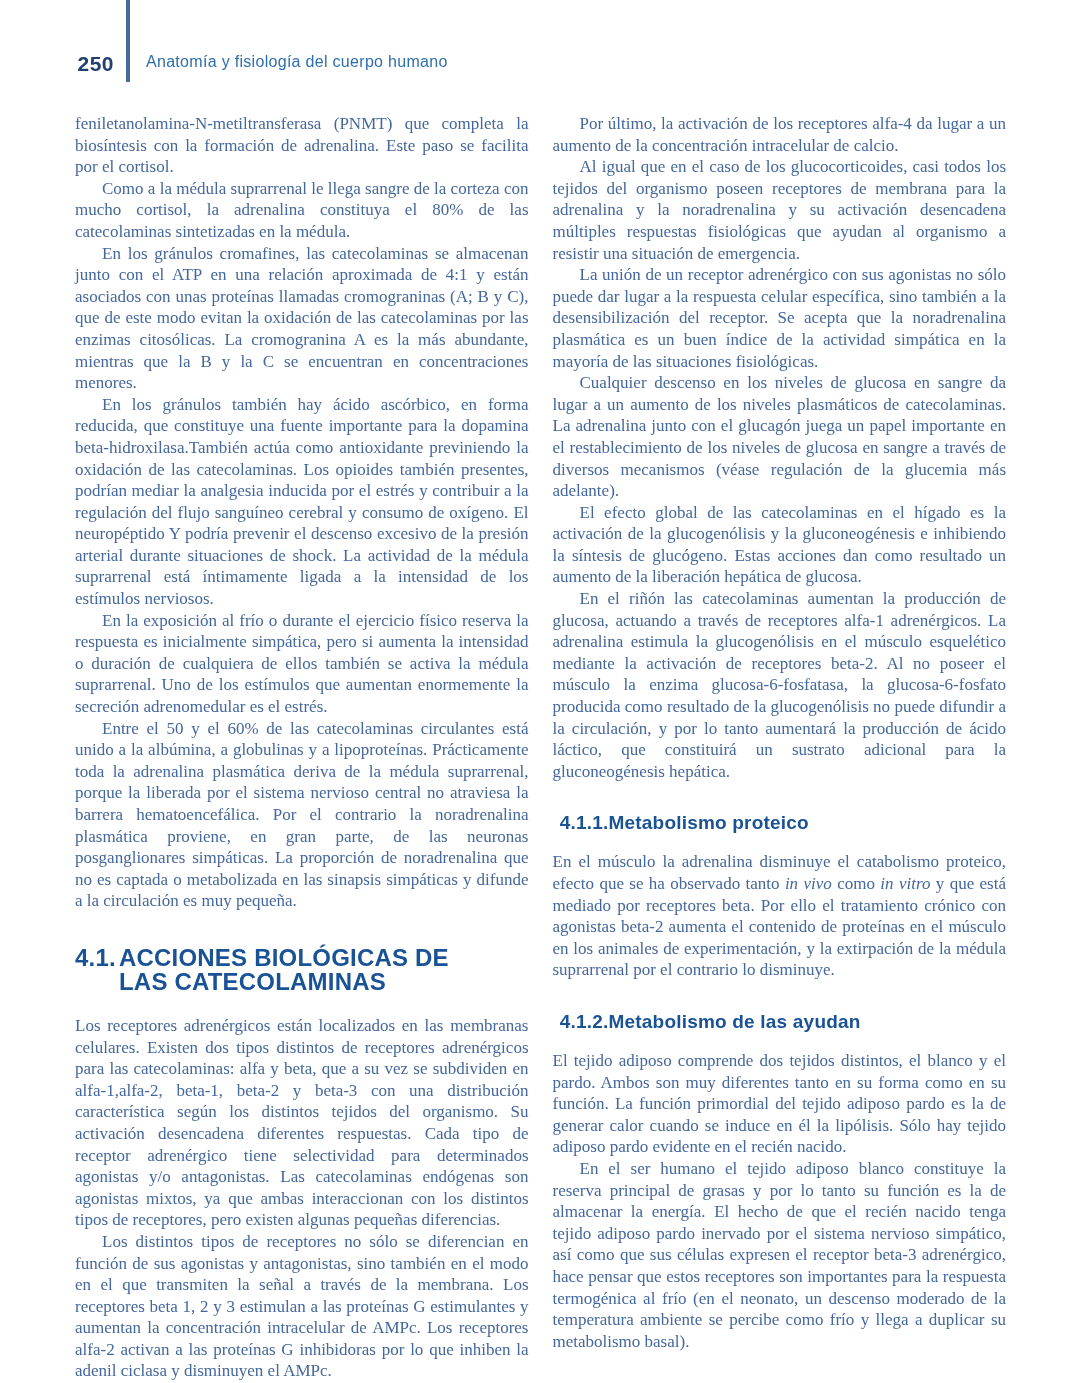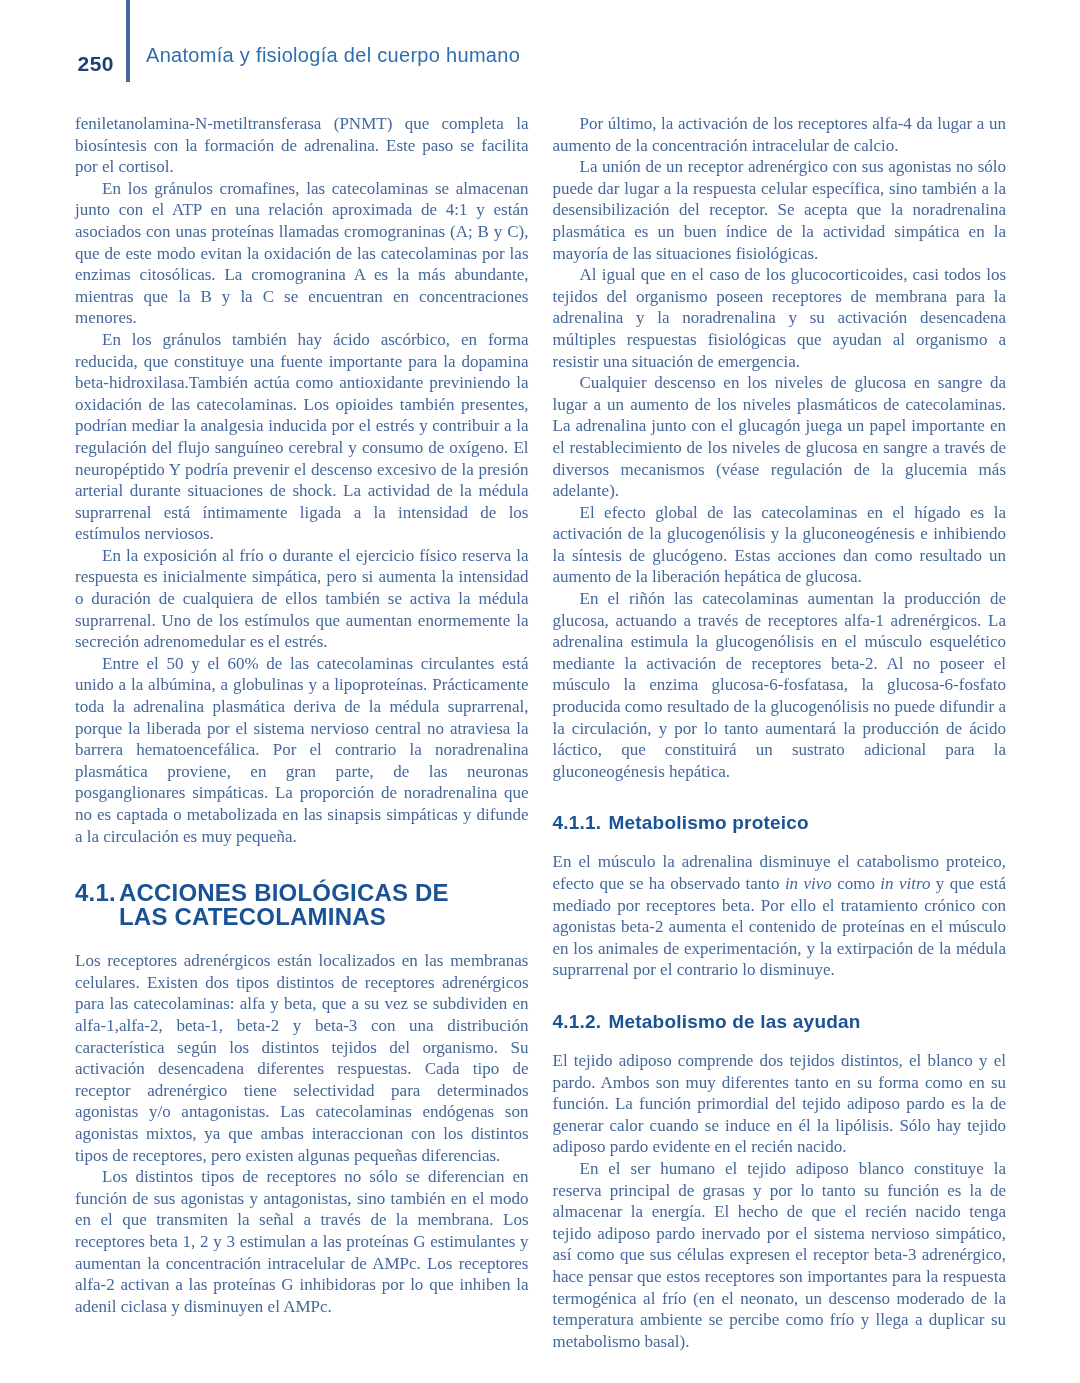--- a/index.html
+++ b/index.html
@@ -36,23 +36,23 @@
     width:114px;
     text-align:right;
     font-family:"Liberation Sans", sans-serif;
     font-weight:bold;
     font-size:21px;
     color:var(--page-number);
     letter-spacing:.5px;
   }
   .running-title{
     position:absolute;
-    top:44px; left:146px;
+    top:53px; left:146px;
     font-family:"Liberation Sans", sans-serif;
-    font-size:20px;
+    font-size:16px;
     color:var(--running-title);
     letter-spacing:.3px;
   }
   
   .columns{
     position:absolute;
     top:113px; left:75px; right:74px;
     display:flex;
     gap:24px;
   }
@@ -87,53 +87,54 @@
     display:flex;
     margin-top:30px;
     margin-bottom:17px;
     font-family:"Liberation Sans", sans-serif;
     font-weight:bold;
     font-size:19px;
     line-height:22px;
     color:var(--heading);
     letter-spacing:.2px;
   }
-  .sub-heading .sub-num{flex:0 0 56px;}
+  .sub-heading .sub-num{flex:0 0 56px;text-align:right;}
 </style>
 </head>
 <body>
 
 <div class="page">
 
   <div class="header-rule"></div>
   <div class="page-num">250</div>
   <div class="running-title">Anatomía y fisiología del cuerpo humano</div>
 
   <div class="columns">
 
     <div class="col">
       <p>feniletanolamina-N-metiltransferasa (PNMT) que completa la biosíntesis con la formación de adrenalina. Este paso se facilita por el cortisol.</p>
+      <p class="indent">Como a la médula suprarrenal le llega sangre de la corteza con mucho cortisol, la adrenalina constituya el 80% de las catecolaminas sintetizadas en la médula.</p>
       <p class="indent">En los gránulos cromafines, las catecolaminas se almacenan junto con el ATP en una relación aproximada de 4:1 y están asociados con unas proteínas llamadas cromograninas (A; B y C), que de este modo evitan la oxidación de las catecolaminas por las enzimas citosólicas. La cromogranina A es la más abundante, mientras que la B y la C se encuentran en concentraciones menores.</p>
       <p class="indent">En los gránulos también hay ácido ascórbico, en forma reducida, que constituye una fuente importante para la dopamina beta-hidroxilasa.También actúa como antioxidante previniendo la oxidación de las catecolaminas. Los opioides también presentes, podrían mediar la analgesia inducida por el estrés y contribuir a la regulación del flujo sanguíneo cerebral y consumo de oxígeno. El neuropéptido Y podría prevenir el descenso excesivo de la presión arterial durante situaciones de shock. La actividad de la médula suprarrenal está íntimamente ligada a la intensidad de los estímulos nerviosos.</p>
       <p class="indent">En la exposición al frío o durante el ejercicio físico reserva la respuesta es inicialmente simpática, pero si aumenta la intensidad o duración de cualquiera de ellos también se activa la médula suprarrenal. Uno de los estímulos que aumentan enormemente la secreción adrenomedular es el estrés.</p>
       <p class="indent">Entre el 50 y el 60% de las catecolaminas circulantes está unido a la albúmina, a globulinas y a lipoproteínas. Prácticamente toda la adrenalina plasmática deriva de la médula suprarrenal, porque la liberada por el sistema nervioso central no atraviesa la barrera hematoencefálica. Por el contrario la noradrenalina plasmática proviene, en gran parte, de las neuronas posganglionares simpáticas. La proporción de noradrenalina que no es captada o metabolizada en las sinapsis simpáticas y difunde a la circulación es muy pequeña.</p>
 
       <div class="section-heading">
         <span class="sec-num">4.1.</span>
         <span class="sec-title">ACCIONES BIOLÓGICAS DE LAS CATECOLAMINAS</span>
       </div>
 
       <p>Los receptores adrenérgicos están localizados en las membranas celulares. Existen dos tipos distintos de receptores adrenérgicos para las catecolaminas: alfa y beta, que a su vez se subdividen en alfa-1,alfa-2, beta-1, beta-2 y beta-3 con una distribución característica según los distintos tejidos del organismo. Su activación desencadena diferentes respuestas. Cada tipo de receptor adrenérgico tiene selectividad para determinados agonistas y/o antagonistas. Las catecolaminas endógenas son agonistas mixtos, ya que ambas interaccionan con los distintos tipos de receptores, pero existen algunas pequeñas diferencias.</p>
       <p class="indent">Los distintos tipos de receptores no sólo se diferencian en función de sus agonistas y antagonistas, sino también en el modo en el que transmiten la señal a través de la membrana. Los receptores beta 1, 2 y 3 estimulan a las proteínas G estimulantes y aumentan la concentración intracelular de AMPc. Los receptores alfa-2 activan a las proteínas G inhibidoras por lo que inhiben la adenil ciclasa y disminuyen el AMPc.</p>
     </div>
 
     <div class="col">
       <p class="indent">Por último, la activación de los receptores alfa-4 da lugar a un aumento de la concentración intracelular de calcio.</p>
+      <p class="indent">Al igual que en el caso de los glucocorticoides, casi todos los tejidos del organismo poseen receptores de membrana para la adrenalina y la noradrenalina y su activación desencadena múltiples respuestas fisiológicas que ayudan al organismo a resistir una situación de emergencia.</p>
       <p class="indent">La unión de un receptor adrenérgico con sus agonistas no sólo puede dar lugar a la respuesta celular específica, sino también a la desensibilización del receptor. Se acepta que la noradrenalina plasmática es un buen índice de la actividad simpática en la mayoría de las situaciones fisiológicas.</p>
-      <p class="indent">Al igual que en el caso de los glucocorticoides, casi todos los tejidos del organismo poseen receptores de membrana para la adrenalina y la noradrenalina y su activación desencadena múltiples respuestas fisiológicas que ayudan al organismo a resistir una situación de emergencia.</p>
       <p class="indent">Cualquier descenso en los niveles de glucosa en sangre da lugar a un aumento de los niveles plasmáticos de catecolaminas. La adrenalina junto con el glucagón juega un papel importante en el restablecimiento de los niveles de glucosa en sangre a través de diversos mecanismos (véase regulación de la glucemia más adelante).</p>
       <p class="indent">El efecto global de las catecolaminas en el hígado es la activación de la glucogenólisis y la gluconeogénesis e inhibiendo la síntesis de glucógeno. Estas acciones dan como resultado un aumento de la liberación hepática de glucosa.</p>
       <p class="indent">En el riñón las catecolaminas aumentan la producción de glucosa, actuando a través de receptores alfa-1 adrenérgicos. La adrenalina estimula la glucogenólisis en el músculo esquelético mediante la activación de receptores beta-2. Al no poseer el músculo la enzima glucosa-6-fosfatasa, la glucosa-6-fosfato producida como resultado de la glucogenólisis no puede difundir a la circulación, y por lo tanto aumentará la producción de ácido láctico, que constituirá un sustrato adicional para la gluconeogénesis hepática.</p>
 
       <div class="sub-heading">
         <span class="sub-num">4.1.1.</span>
         <span class="sub-title">Metabolismo proteico</span>
       </div>
 
       <p>

